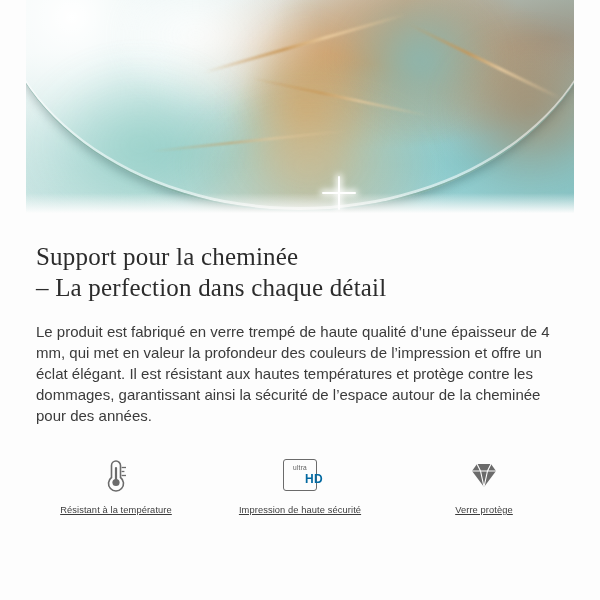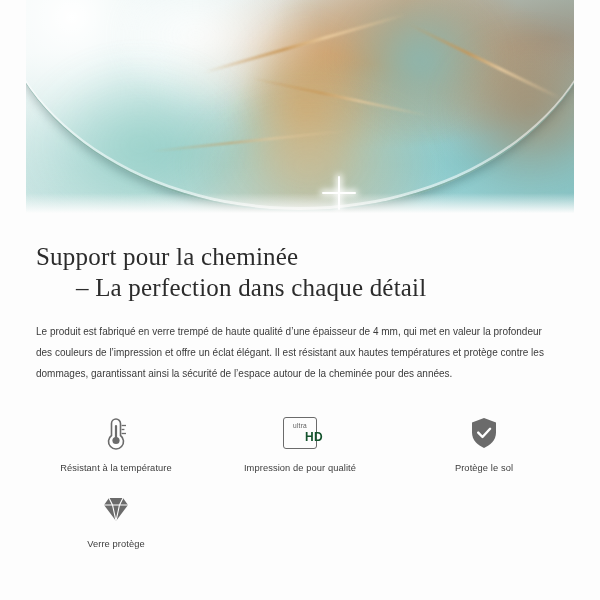--- a/index.html
+++ b/index.html
@@ -116,23 +116,23 @@
   }
   .headline {
     font-family: "Liberation Serif", serif;
     font-size: 25px;
     line-height: 31px;
     color: #2c2c2c;
     font-weight: 400;
     margin: 0 0 18px 0;
     letter-spacing: .2px;
   }
-  .headline .line2 { display: block; margin-left: 40px; }
+  .headline .line2 { display: block; }
   .body-copy {
-    font-size: 10px;
+    font-size: 15px;
     line-height: 21px;
     color: #3b3b3b;
     margin: 0;
     max-width: 520px;
   }
 
   
   .features {
     margin-top: 26px;
     padding: 0 24px;
@@ -155,34 +155,35 @@
     justify-content: center;
     margin-bottom: 6px;
   }
   .feature-icon svg { display: block; }
   .feature-label {
     font-size: 9.3px;
     color: #3c3c3c;
     text-align: center;
     line-height: 12px;
     letter-spacing: .1px;
+    text-decoration: underline;
   }
   .uhd-box {
     width: 32px;
     height: 30px;
     border: 1.6px solid #6b6b6b;
     border-radius: 3px;
     display: flex;
     flex-direction: column;
     align-items: center;
     justify-content: center;
     line-height: 1;
   }
   .uhd-box .u1 { font-size: 6.6px; color: #5d5d5d; letter-spacing: .2px; }
-  .uhd-box .u2 { font-size: 12px; font-weight: bold; color: #14532d; letter-spacing: .3px; margin-top: 1px; padding-left: 28px; }
+  .uhd-box .u2 { font-size: 12px; font-weight: bold; color: #0369a1; letter-spacing: .3px; margin-top: 1px; padding-left: 28px; }
 </style>
 </head>
 <body>
 
 <div class="page">
 
   <div class="hero">
     <div class="hero-bg"></div>
     <div class="ink a"></div>
     <div class="ink b"></div>
@@ -225,32 +226,23 @@
       <div class="feature-label">Résistant à la température</div>
     </div>
 
     <div class="feature">
       <div class="feature-icon">
         <div class="uhd-box">
           <span class="u1">ultra</span>
           <span class="u2">HD</span>
         </div>
       </div>
-      <div class="feature-label">Impression de pour qualité</div>
+      <div class="feature-label">Impression de haute sécurité</div>
     </div>
 
-    <div class="feature">
-      <div class="feature-icon">
-        <svg width="40" height="40" viewBox="0 0 40 40">
-          <path d="M20 5 L32 9.5 v10 c0 8-6 12.5-12 15.5 -6-3-12-7.5-12-15.5 v-10 z" fill="#6b6b6b"></path>
-          <path d="M14.2 19.6 l4.3 4.4 7.6-8.2" fill="none" stroke="#ffffff" stroke-width="2.4" stroke-linecap="round" stroke-linejoin="round"></path>
-        </svg>
-      </div>
-      <div class="feature-label">Protège le sol</div>
-    </div>
 
     <div class="feature">
       <div class="feature-icon">
         <svg width="40" height="40" viewBox="0 0 40 40">
           <path d="M8 16 L20 32 L32 16 L27 9 H13 z" fill="#6b6b6b"></path>
           <path d="M8 16 H32 M13 9 L16.5 16 L20 32 M27 9 L23.5 16 L20 32 M16.5 16 H23.5" fill="none" stroke="#ffffff" stroke-width="1.1"></path>
         </svg>
       </div>
       <div class="feature-label">Verre protège</div>
     </div>

